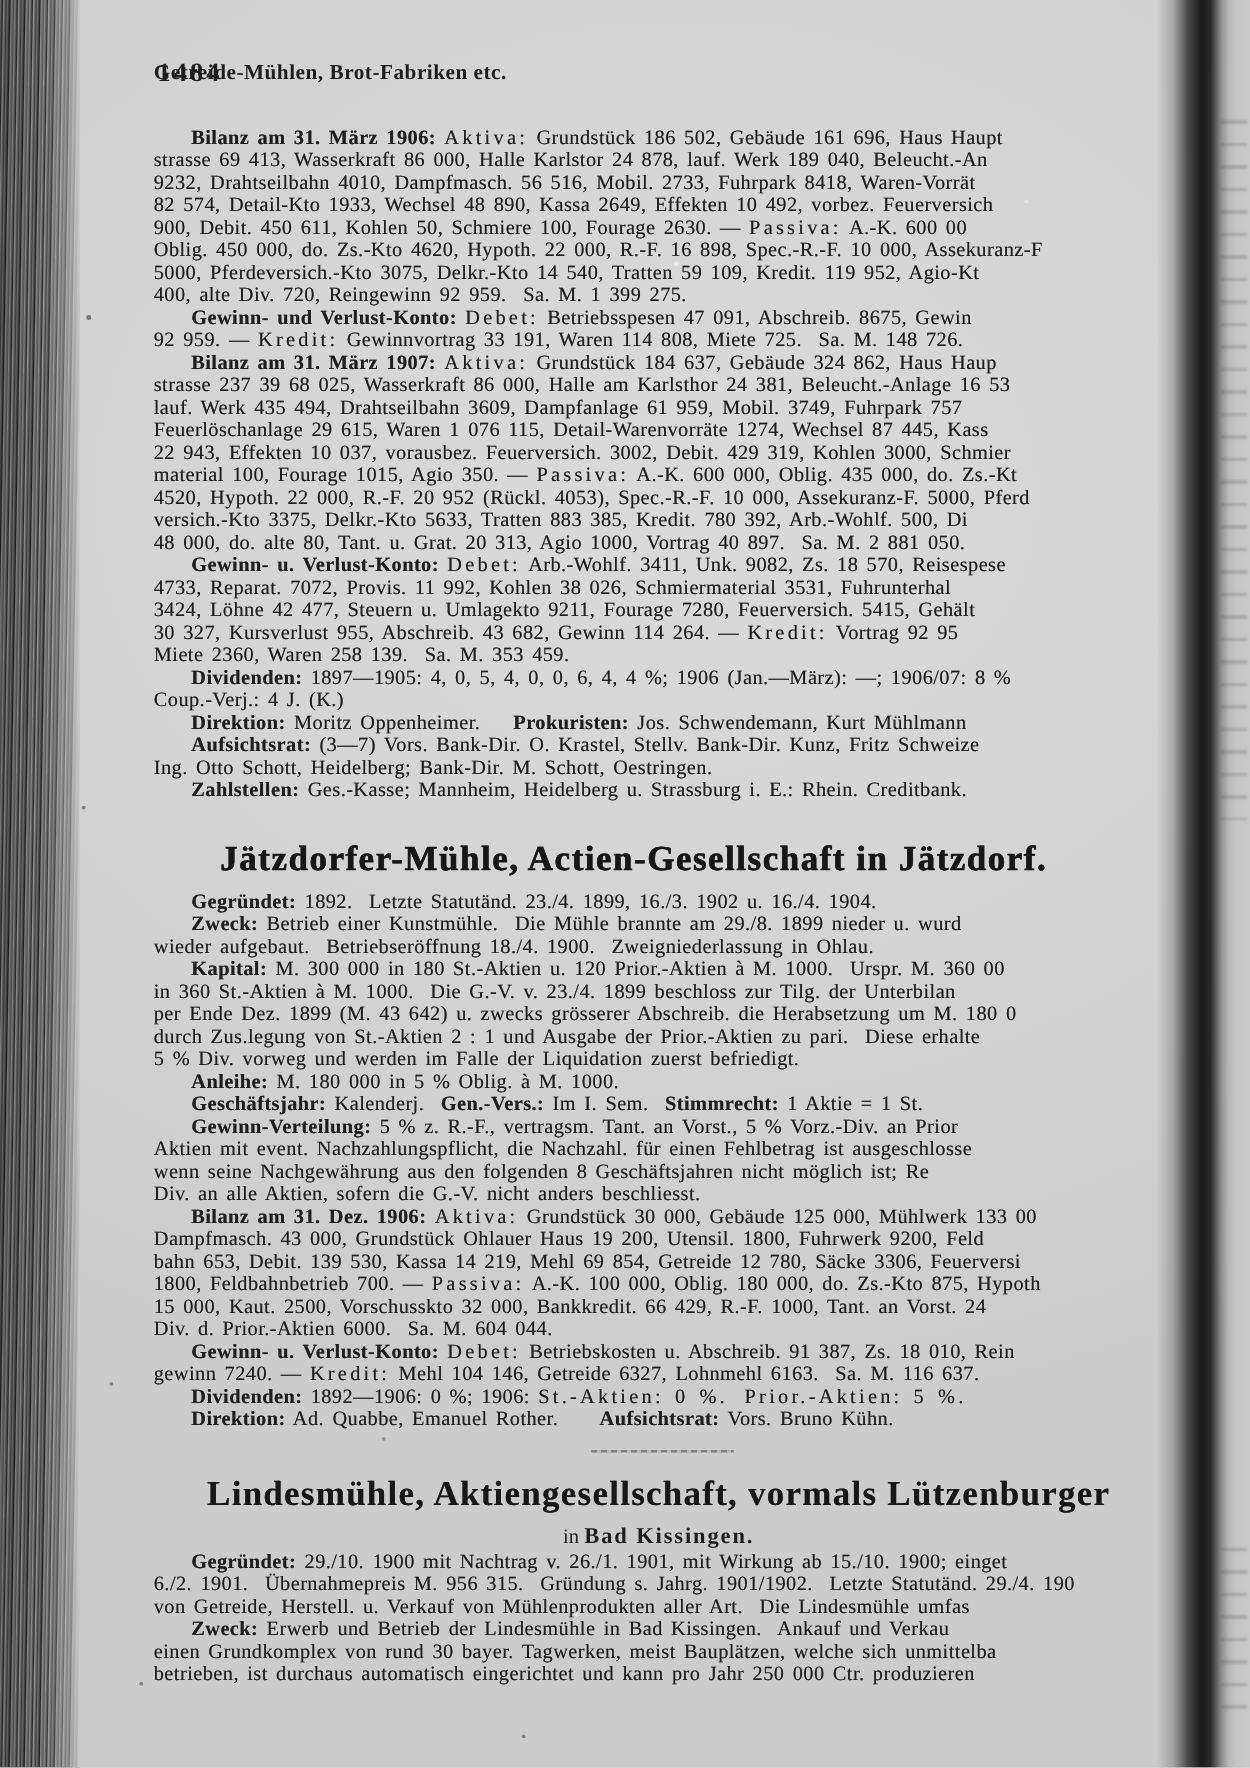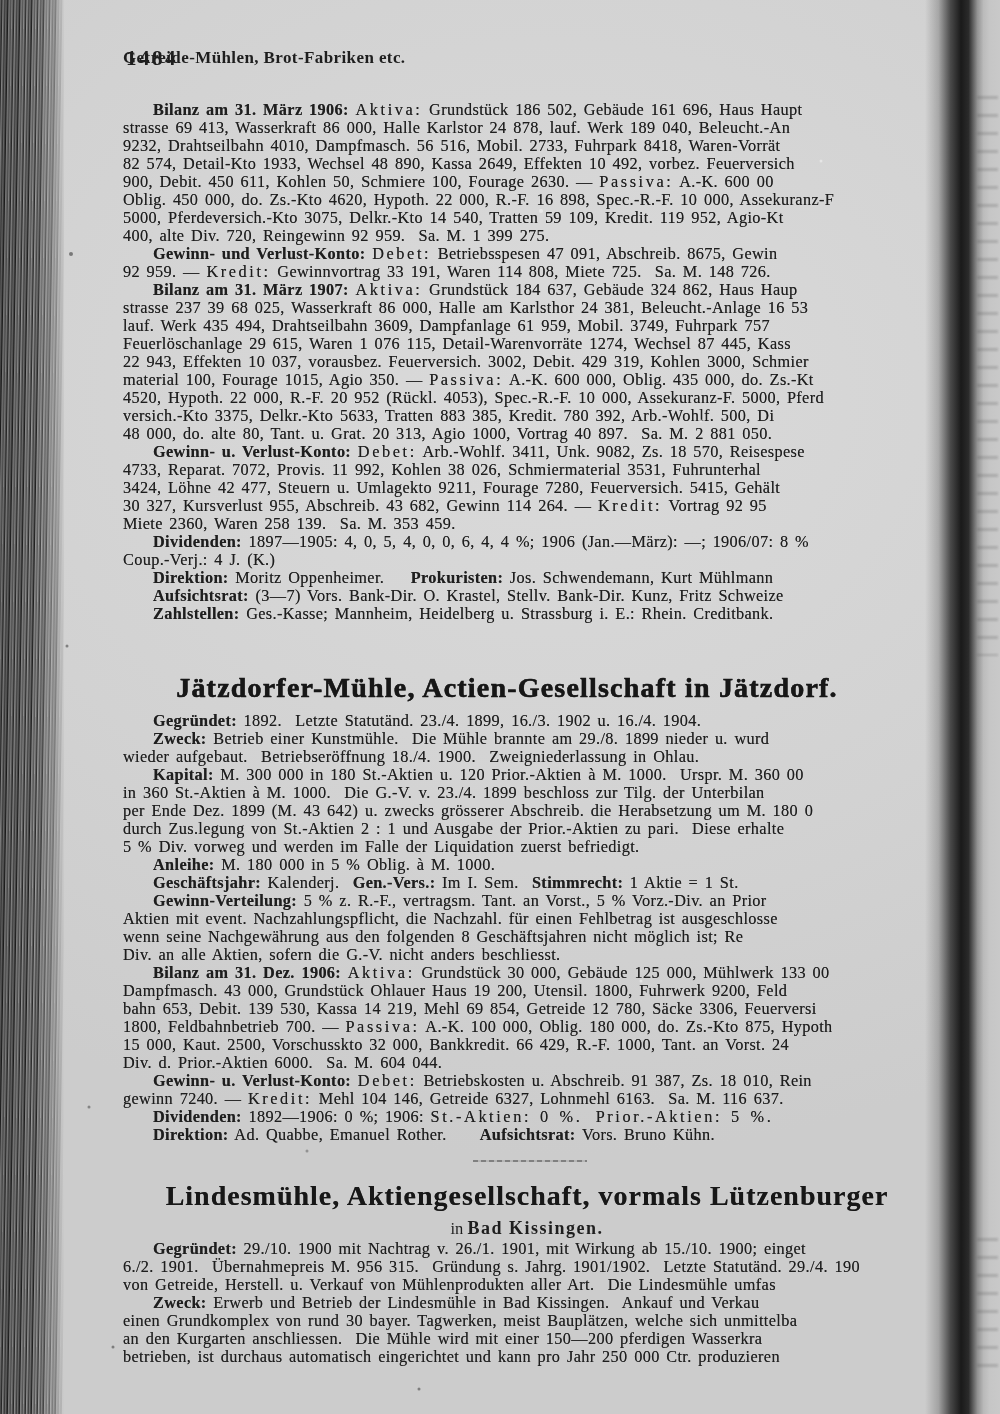--- a/index.html
+++ b/index.html
@@ -157,20 +157,21 @@
         <div class="ln"><span>48 000, do. alte 80, Tant. u. Grat. 20 313, Agio 1000, Vortrag 40 897.  Sa. M. 2 881 050.</span></div>
         <div class="ln ind"><span class="b">Gewinn- u. Verlust-Konto:</span><span> </span><span class="g">Debet:</span><span> Arb.-Wohlf. 3411, Unk. 9082, Zs. 18 570, Reisespese</span></div>
         <div class="ln"><span>4733, Reparat. 7072, Provis. 11 992, Kohlen 38 026, Schmiermaterial 3531, Fuhrunterhal</span></div>
         <div class="ln"><span>3424, Löhne 42 477, Steuern u. Umlagekto 9211, Fourage 7280, Feuerversich. 5415, Gehält</span></div>
         <div class="ln"><span>30 327, Kursverlust 955, Abschreib. 43 682, Gewinn 114 264. — </span><span class="g">Kredit:</span><span> Vortrag 92 95</span></div>
         <div class="ln"><span>Miete 2360, Waren 258 139.  Sa. M. 353 459.</span></div>
         <div class="ln ind"><span class="b">Dividenden:</span><span> 1897—1905: 4, 0, 5, 4, 0, 0, 6, 4, 4 %; 1906 (Jan.—März): —; 1906/07: 8 %</span></div>
         <div class="ln"><span>Coup.-Verj.: 4 J. (K.)</span></div>
         <div class="ln ind"><span class="b">Direktion:</span><span> Moritz Oppenheimer.    </span><span class="b">Prokuristen:</span><span> Jos. Schwendemann, Kurt Mühlmann</span></div>
         <div class="ln ind"><span class="b">Aufsichtsrat:</span><span> (3—7) Vors. Bank-Dir. O. Krastel, Stellv. Bank-Dir. Kunz, Fritz Schweize</span></div>
+        <div class="ln"><span>Ing. Otto Schott, Heidelberg; Bank-Dir. M. Schott, Oestringen.</span></div>
         <div class="ln ind"><span class="b">Zahlstellen:</span><span> Ges.-Kasse; Mannheim, Heidelberg u. Strassburg i. E.: Rhein. Creditbank.</span></div>
       </div>
 
     <div class="entry-title title-jaetzdorf">Jätzdorfer-Mühle, Actien-Gesellschaft in Jätzdorf.</div>
 
     <div class="textblock tb2">
         <div class="ln ind"><span class="b">Gegründet:</span><span> 1892.  Letzte Statutänd. 23./4. 1899, 16./3. 1902 u. 16./4. 1904.</span></div>
         <div class="ln ind"><span class="b">Zweck:</span><span> Betrieb einer Kunstmühle.  Die Mühle brannte am 29./8. 1899 nieder u. wurd</span></div>
         <div class="ln"><span>wieder aufgebaut.  Betriebseröffnung 18./4. 1900.  Zweigniederlassung in Ohlau.</span></div>
         <div class="ln ind"><span class="b">Kapital:</span><span> M. 300 000 in 180 St.-Aktien u. 120 Prior.-Aktien à M. 1000.  Urspr. M. 360 00</span></div>
@@ -201,21 +202,20 @@
     <div class="entry-title title-lindesmuehle">Lindesmühle, Aktiengesellschaft, vormals Lützenburger</div>
 
     <div class="subtitle"><span>in </span><span class="place">Bad Kissingen.</span></div>
 
     <div class="textblock tb3">
         <div class="ln ind"><span class="b">Gegründet:</span><span> 29./10. 1900 mit Nachtrag v. 26./1. 1901, mit Wirkung ab 15./10. 1900; einget</span></div>
         <div class="ln"><span>6./2. 1901.  Übernahmepreis M. 956 315.  Gründung s. Jahrg. 1901/1902.  Letzte Statutänd. 29./4. 190</span></div>
         <div class="ln"><span>von Getreide, Herstell. u. Verkauf von Mühlenprodukten aller Art.  Die Lindesmühle umfas</span></div>
         <div class="ln ind"><span class="b">Zweck:</span><span> Erwerb und Betrieb der Lindesmühle in Bad Kissingen.  Ankauf und Verkau</span></div>
         <div class="ln"><span>einen Grundkomplex von rund 30 bayer. Tagwerken, meist Bauplätzen, welche sich unmittelba</span></div>
-        <div class="ln"><span>an den Kurgarten anschliessen.  Die Mühle wird mit einer 150—200 pferdigen Wasserkra</span></div>
         <div class="ln"><span>betrieben, ist durchaus automatisch eingerichtet und kann pro Jahr 250 000 Ctr. produzieren</span></div>
       </div>
 
   </div>
 
   <div class="specks-dark"></div>
   <div class="specks-light"></div>
 
   <div class="edge-left"></div>
   <div class="gutter"></div>

